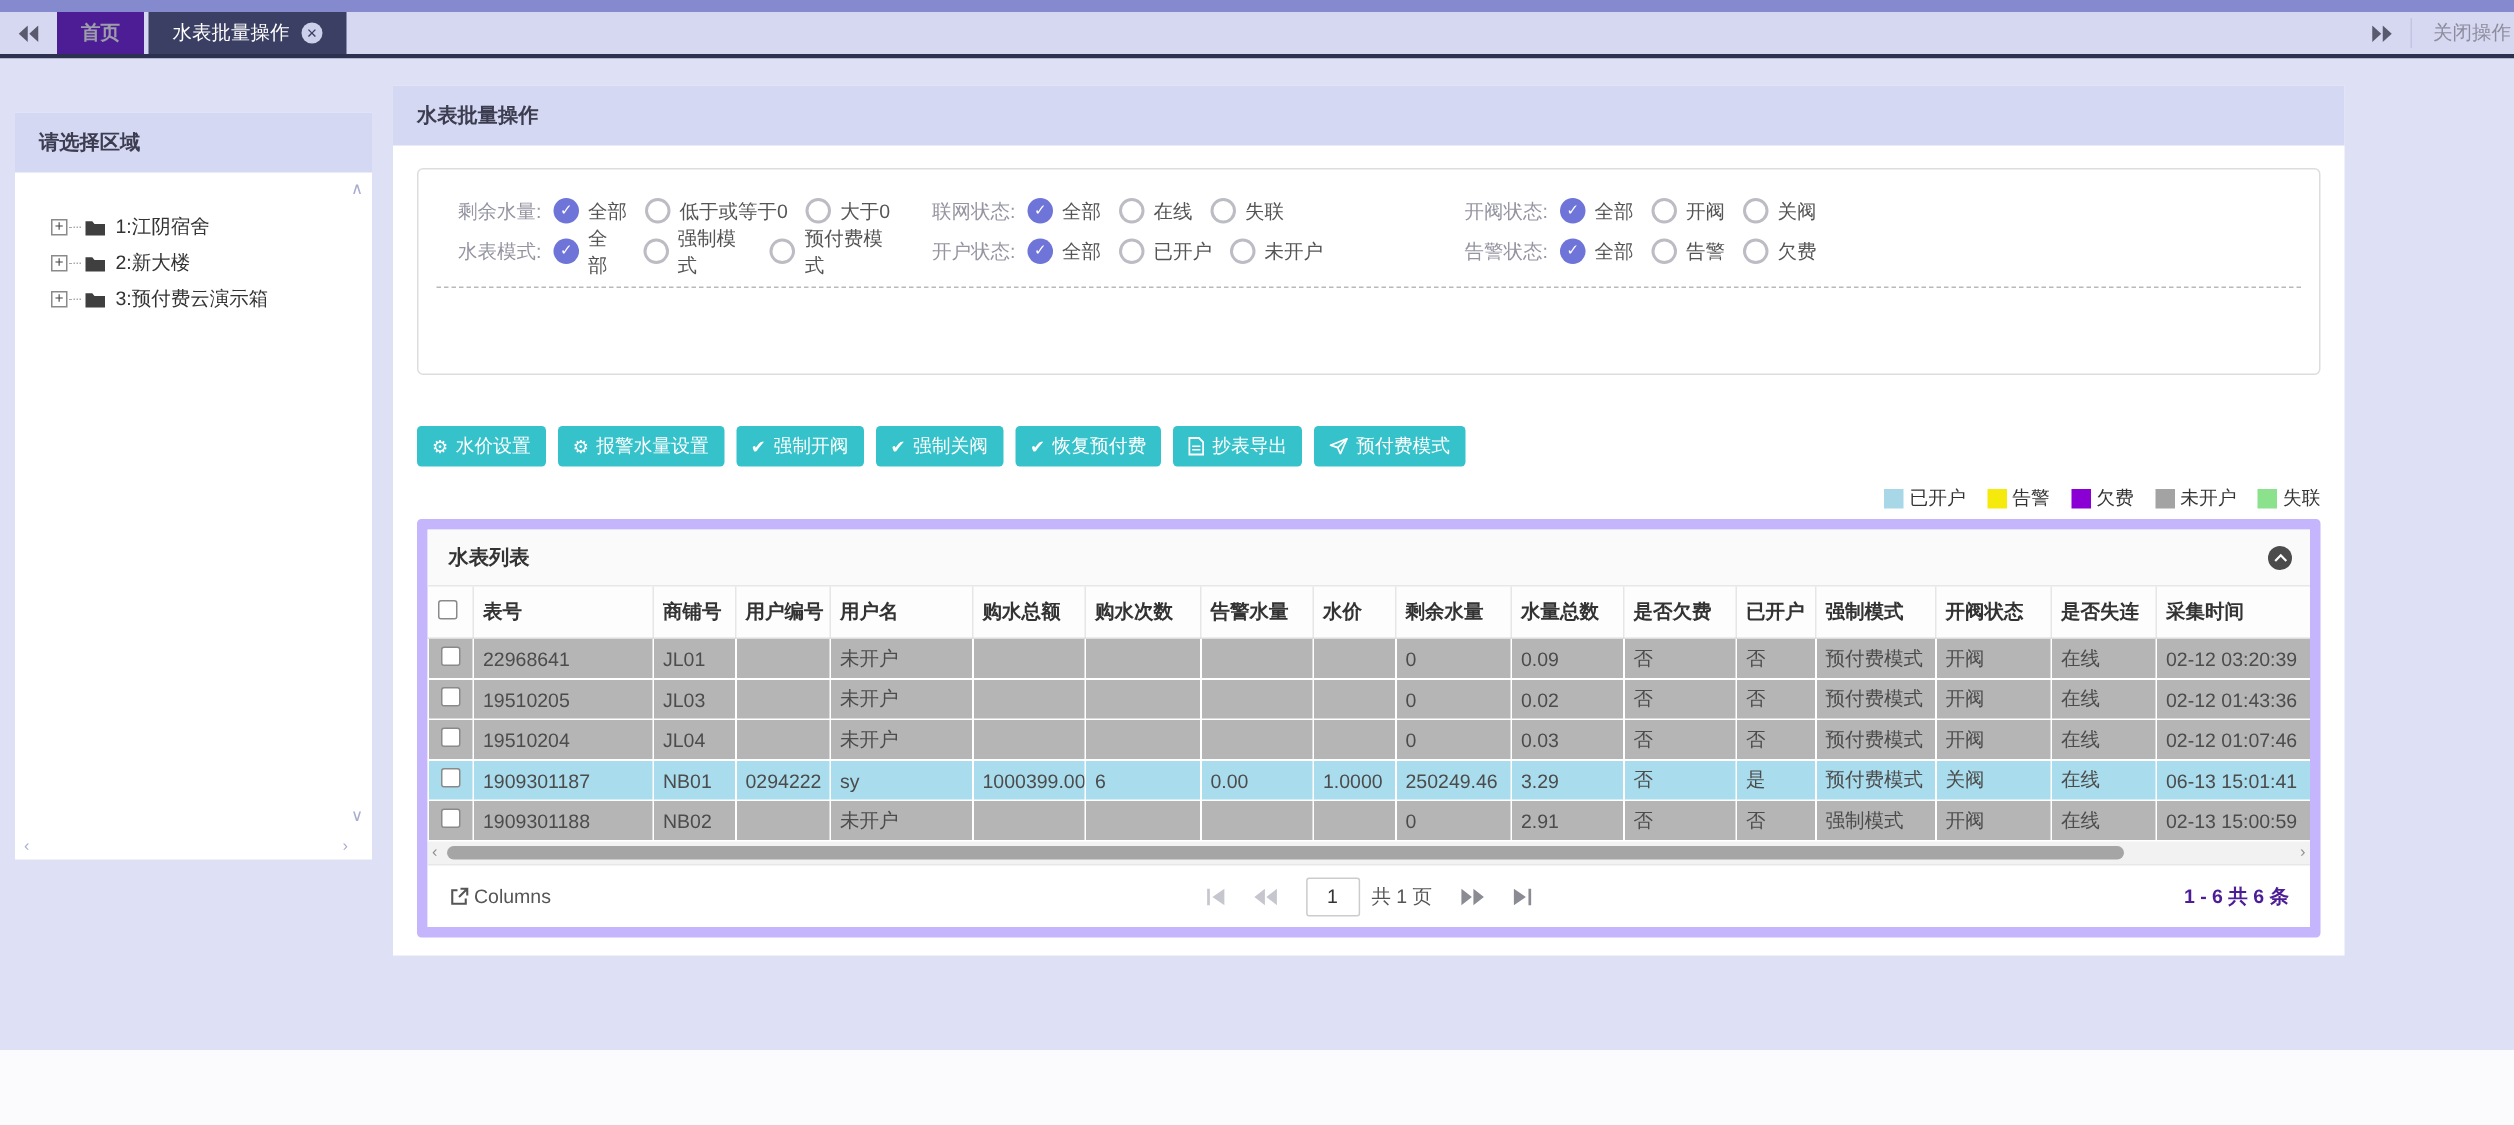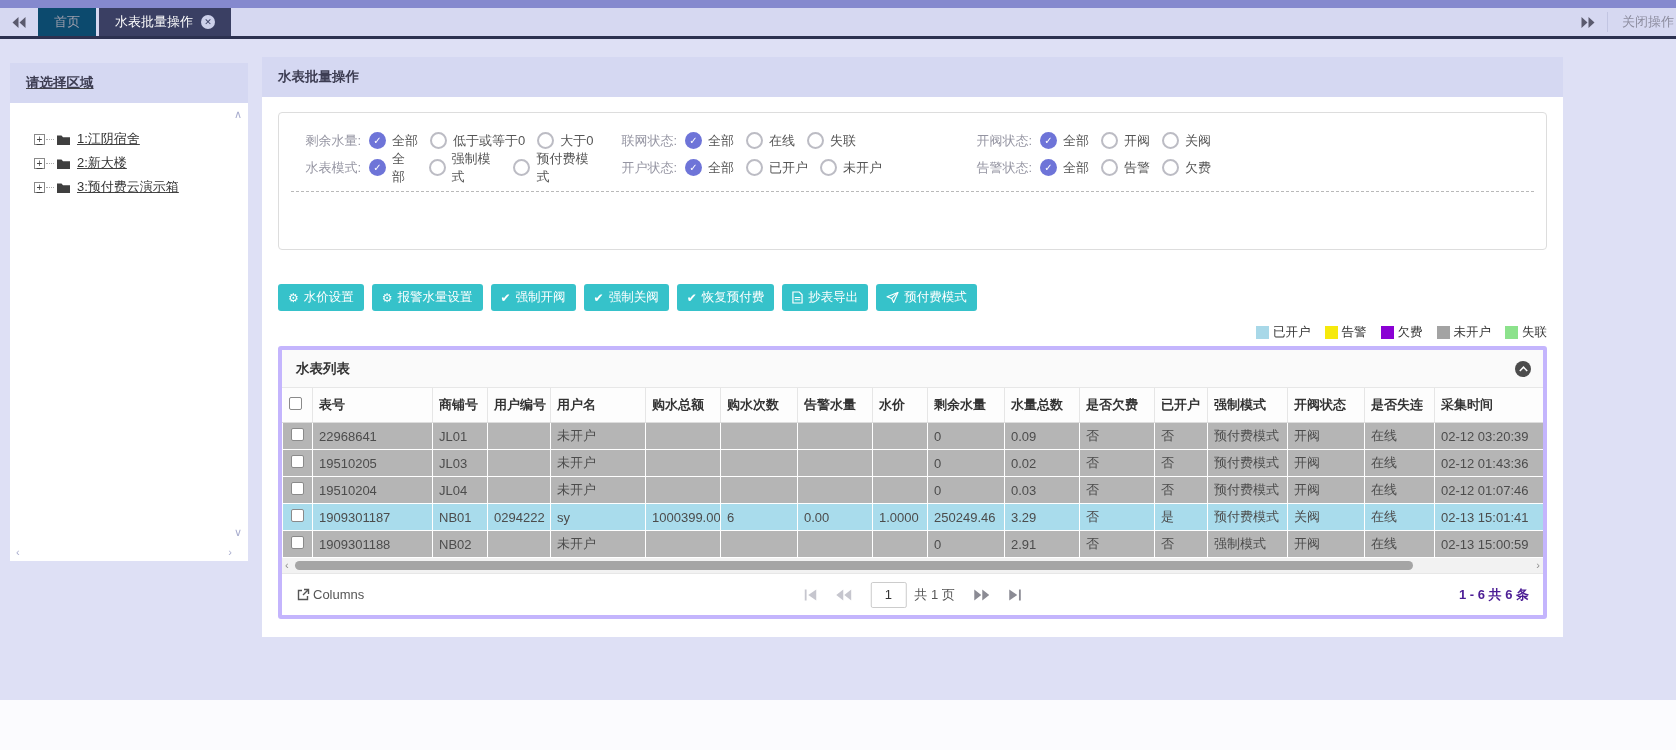--- a/index.html
+++ b/index.html
@@ -6,34 +6,34 @@
   html,body { background:#fff; }
   body { font-family:"Liberation Sans","DejaVu Sans",sans-serif; font-size:13px; color:#444; }
   .screen { position:relative; width:1676px; height:750px; overflow:hidden; background:#fbfbfe; }
 
   
   .topband { height:8px; background:#8589ce; }
   .tabrow { height:31px; background:#d6d8f1; display:flex; align-items:stretch; border-bottom:3px solid #2c3150; }
   .nav-ic { display:flex; align-items:center; padding:0 12px; color:#5a5a6e; cursor:pointer; }
   .nav-ic svg { display:block; }
   .tab { display:flex; align-items:center; padding:0 16px; margin-right:3px; font-size:13px; cursor:pointer; }
-  .tab.inactive { background:#0c4a6e; color:#9d9dab; }
+  .tab.inactive { background:#4c1d95; color:#9d9dab;font-weight:bold; }
   .tab.active { background:#3a3f63; color:#fff; }
   .tab-close { width:14px; height:14px; margin-left:8px; border-radius:50%; background:#ccd0ea; color:#3a3f63;
                font-size:9px; line-height:14px; text-align:center; font-weight:bold; }
   .tab-spacer { flex:1; }
   .vdiv { width:1px; background:#c2c5e2; margin:4px 0; }
   .close-ops { display:flex; align-items:center; padding:0 2px 0 14px; color:#8c8c9e; white-space:nowrap; }
 
   
   .content { position:relative; height:661px; background:#dee0f5; }
   .panel-hd { height:40px; line-height:40px; padding-left:16px; background:#d5d8f2; color:#3d3d52;
               font-weight:bold; font-size:13.5px; }
 
-  .tree-panel { position:absolute; left:10px; top:24px; width:238px; height:498px; background:#fff;text-decoration:underline; }
+  .tree-panel { position:absolute; left:10px; top:36px; width:238px; height:498px; background:#fff; }
   .tree-body { position:relative; height:458px; padding:24px 0 0 24px; overflow:hidden; }
   .tree-row { display:flex; align-items:center; height:24px; cursor:pointer; white-space:nowrap; }
   .expander { width:11px; height:11px; border:1px solid #8a8a8a; background:#fff; color:#444; font-size:10px;
               line-height:9px; text-align:center; flex:none; }
   .tree-dots { width:8px; border-top:1px dotted #aaa; margin:0 2px 0 1px; }
   .folder-ic { display:flex; align-items:center; margin-right:6px; }
   .tree-label { color:#333; }
   .sc { position:absolute; color:#a9adce; font-size:11px; line-height:10px; cursor:pointer; }
   .sc-up { top:6px; right:6px; }
   .sc-down { bottom:24px; right:6px; }
@@ -72,21 +72,21 @@
              background:#36c2ca; color:#fff; border:none; border-radius:3px; font-size:12.5px; cursor:pointer;
              font-family:inherit; }
   .act-ic { display:inline-flex; align-items:center; margin-right:5px; font-size:12px; line-height:1; }
 
   
   .legend { display:flex; justify-content:flex-end; align-items:center; margin-top:14px; height:14px; }
   .leg-item { display:flex; align-items:center; margin-left:14px; color:#333; font-size:12.5px; }
   .leg-swatch { width:13px; height:13px; margin-right:4px; }
 
   
-  .grid-panel { margin-top:7px; border:4px solid #c4b5fd; border-radius:3px; overflow:hidden; background:#fff; }
+  .grid-panel { margin-top:7px; border:7px solid #c4b5fd; border-radius:3px; overflow:hidden; background:#fff; }
   .grid-hd { height:38px; display:flex; align-items:center; justify-content:space-between; padding:0 12px 0 14px;
              background:#fafafa; border-bottom:1px solid #e7e7e7; }
   .grid-title { font-weight:bold; color:#333; font-size:13.5px; }
   .circle-ic { width:16px; height:16px; border-radius:50%; background:#4c4c4c; display:flex; align-items:center;
                justify-content:center; cursor:pointer; }
   table.grid { border-collapse:collapse; table-layout:fixed; width:1270px; font-size:13px; }
   table.grid th { background:#fdfdfd; color:#333; font-weight:bold; text-align:left; padding:8px 6px;
                   border-right:1px solid #e6e6e6; border-bottom:1px solid #ddd; white-space:nowrap; overflow:hidden; cursor:pointer; }
   table.grid td { padding:4px 6px; height:26px; color:#4c4c4c; border:1px solid #fff; white-space:nowrap; overflow:hidden; }
   tr.row-unopened td { background:#b5b5b5; }
@@ -473,21 +473,21 @@
                   <td>6</td>
                   <td>0.00</td>
                   <td>1.0000</td>
                   <td>250249.46</td>
                   <td>3.29</td>
                   <td>否</td>
                   <td>是</td>
                   <td>预付费模式</td>
                   <td>关阀</td>
                   <td>在线</td>
-                  <td>02-13 15:01:41</td>
+                  <td>06-13 15:01:41</td>
                 </tr>
                 <tr class="row-unopened">
                   <td class="cell-cb"><span class="cb"></span></td>
                   <td>1909301188</td>
                   <td>NB02</td>
                   <td></td>
                   <td>未开户</td>
                   <td></td>
                   <td></td>
                   <td></td>

